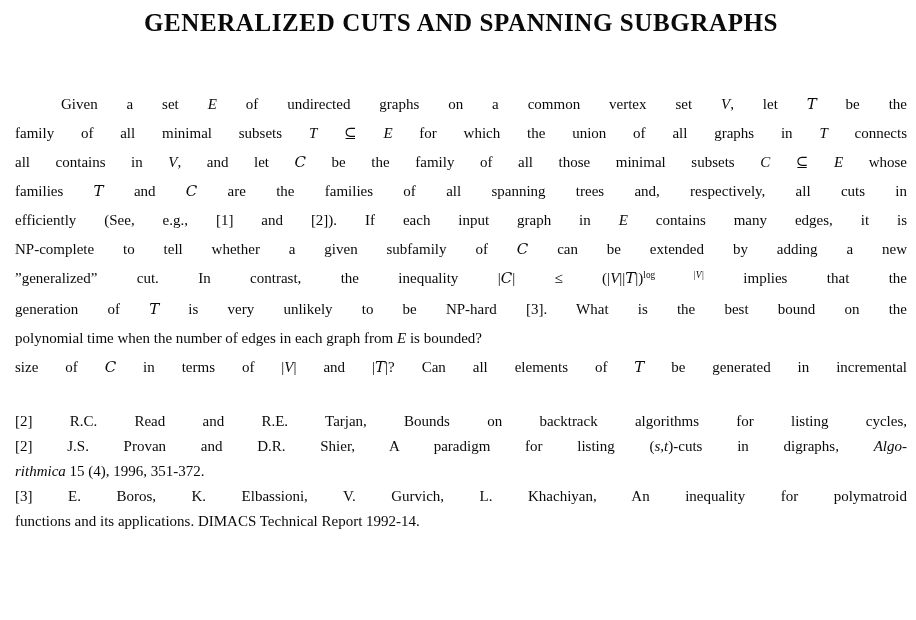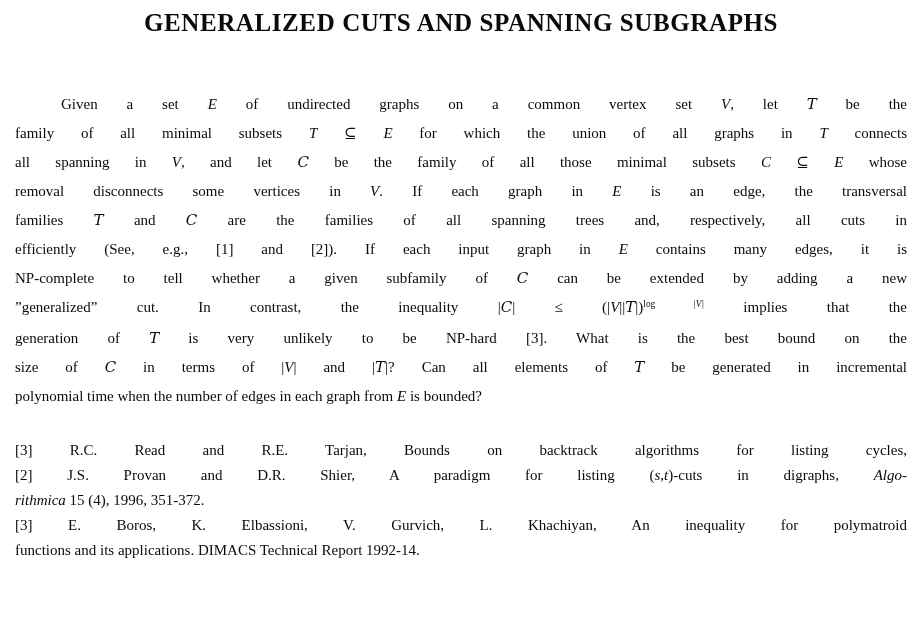--- a/index.html
+++ b/index.html
@@ -64,30 +64,29 @@
   .seg-supit { font-style: italic; }
 </style>
 </head>
 <body style="background: rgb(255, 255, 255); color: rgb(10, 10, 10);">
 
 <div class="page">
   <h1 class="title">GENERALIZED CUTS AND SPANNING SUBGRAPHS</h1>
   <div class="abstract">
       <div class="line indent"><span class="seg-rm">Given a set </span><span class="seg-it">E</span><span class="seg-rm"> of undirected graphs on a common vertex set </span><span class="seg-it">V</span><span class="seg-rm">, let </span><span class="seg-cal">T</span><span class="seg-rm"> be the</span></div>
       <div class="line"><span class="seg-rm">family of all minimal subsets </span><span class="seg-it">T</span><span class="seg-rm"> ⊆ </span><span class="seg-it">E</span><span class="seg-rm"> for which the union of all graphs in </span><span class="seg-it">T</span><span class="seg-rm"> connects</span></div>
-      <div class="line"><span class="seg-rm">all spanning in </span><span class="seg-it">V</span><span class="seg-rm">, and let </span><span class="seg-cal">C</span><span class="seg-rm"> be the family of all those minimal subsets </span><span class="seg-it">C</span><span class="seg-rm"> ⊆ </span><span class="seg-it">E</span><span class="seg-rm"> whose</span></div>
-      <div class="line"><span class="seg-rm">removal disconnects some vertices in </span><span class="seg-it">V</span><span class="seg-rm">. If each graph in </span><span class="seg-it">E</span><span class="seg-rm"> is an edge, the transversal</span></div>
+      <div class="line"><span class="seg-rm">all contains in </span><span class="seg-it">V</span><span class="seg-rm">, and let </span><span class="seg-cal">C</span><span class="seg-rm"> be the family of all those minimal subsets </span><span class="seg-it">C</span><span class="seg-rm"> ⊆ </span><span class="seg-it">E</span><span class="seg-rm"> whose</span></div>
       <div class="line"><span class="seg-rm">families </span><span class="seg-cal">T</span><span class="seg-rm"> and </span><span class="seg-cal">C</span><span class="seg-rm"> are the families of all spanning trees and, respectively, all cuts in</span></div>
       <div class="line"><span class="seg-rm">efficiently (See, e.g., [1] and [2]). If each input graph in </span><span class="seg-it">E</span><span class="seg-rm"> contains many edges, it is</span></div>
       <div class="line"><span class="seg-rm">NP-complete to tell whether a given subfamily of </span><span class="seg-cal">C</span><span class="seg-rm"> can be extended by adding a new</span></div>
       <div class="line"><span class="seg-rm">”generalized” cut.  In contrast, the inequality |</span><span class="seg-cal">C</span><span class="seg-rm">| ≤ (|</span><span class="seg-it">V</span><span class="seg-rm">||</span><span class="seg-cal">T</span><span class="seg-rm">|)</span><span class="seg-sup">log </span><span class="seg-supit">|V|</span><span class="seg-rm"> implies that the</span></div>
       <div class="line"><span class="seg-rm">generation of </span><span class="seg-cal">T</span><span class="seg-rm"> is very unlikely to be NP-hard [3]. What is the best bound on the</span></div>
+      <div class="line last"><span class="seg-rm">polynomial time when the number of edges in each graph from </span><span class="seg-it">E</span><span class="seg-rm"> is bounded?</span></div>
       <div class="line"><span class="seg-rm">size of </span><span class="seg-cal">C</span><span class="seg-rm"> in terms of |</span><span class="seg-it">V</span><span class="seg-rm">| and |</span><span class="seg-cal">T</span><span class="seg-rm">|? Can all elements of </span><span class="seg-cal">T</span><span class="seg-rm"> be generated in incremental</span></div>
-      <div class="line last"><span class="seg-rm">polynomial time when the number of edges in each graph from </span><span class="seg-it">E</span><span class="seg-rm"> is bounded?</span></div>
     </div>
   <div class="references">
-      <div class="line"><span class="seg-rm">[3] R.C. Read and R.E. Tarjan, Bounds on backtrack algorithms for listing cycles,</span></div>
+      <div class="line"><span class="seg-rm">[2] R.C. Read and R.E. Tarjan, Bounds on backtrack algorithms for listing cycles,</span></div>
       <div class="line"><span class="seg-rm">[2] J.S. Provan and D.R. Shier, A paradigm for listing (</span><span class="seg-it">s,t</span><span class="seg-rm">)-cuts in digraphs, </span><span class="seg-it">Algo-</span></div>
       <div class="line last"><span class="seg-it">rithmica</span><span class="seg-rm"> 15 (4), 1996, 351-372.</span></div>
       <div class="line"><span class="seg-rm">[3] E. Boros, K. Elbassioni, V. Gurvich, L. Khachiyan, An inequality for polymatroid</span></div>
       <div class="line last"><span class="seg-rm">functions and its applications. DIMACS Technical Report 1992-14.</span></div>
     </div>
 </div>
 
 </body></html>

